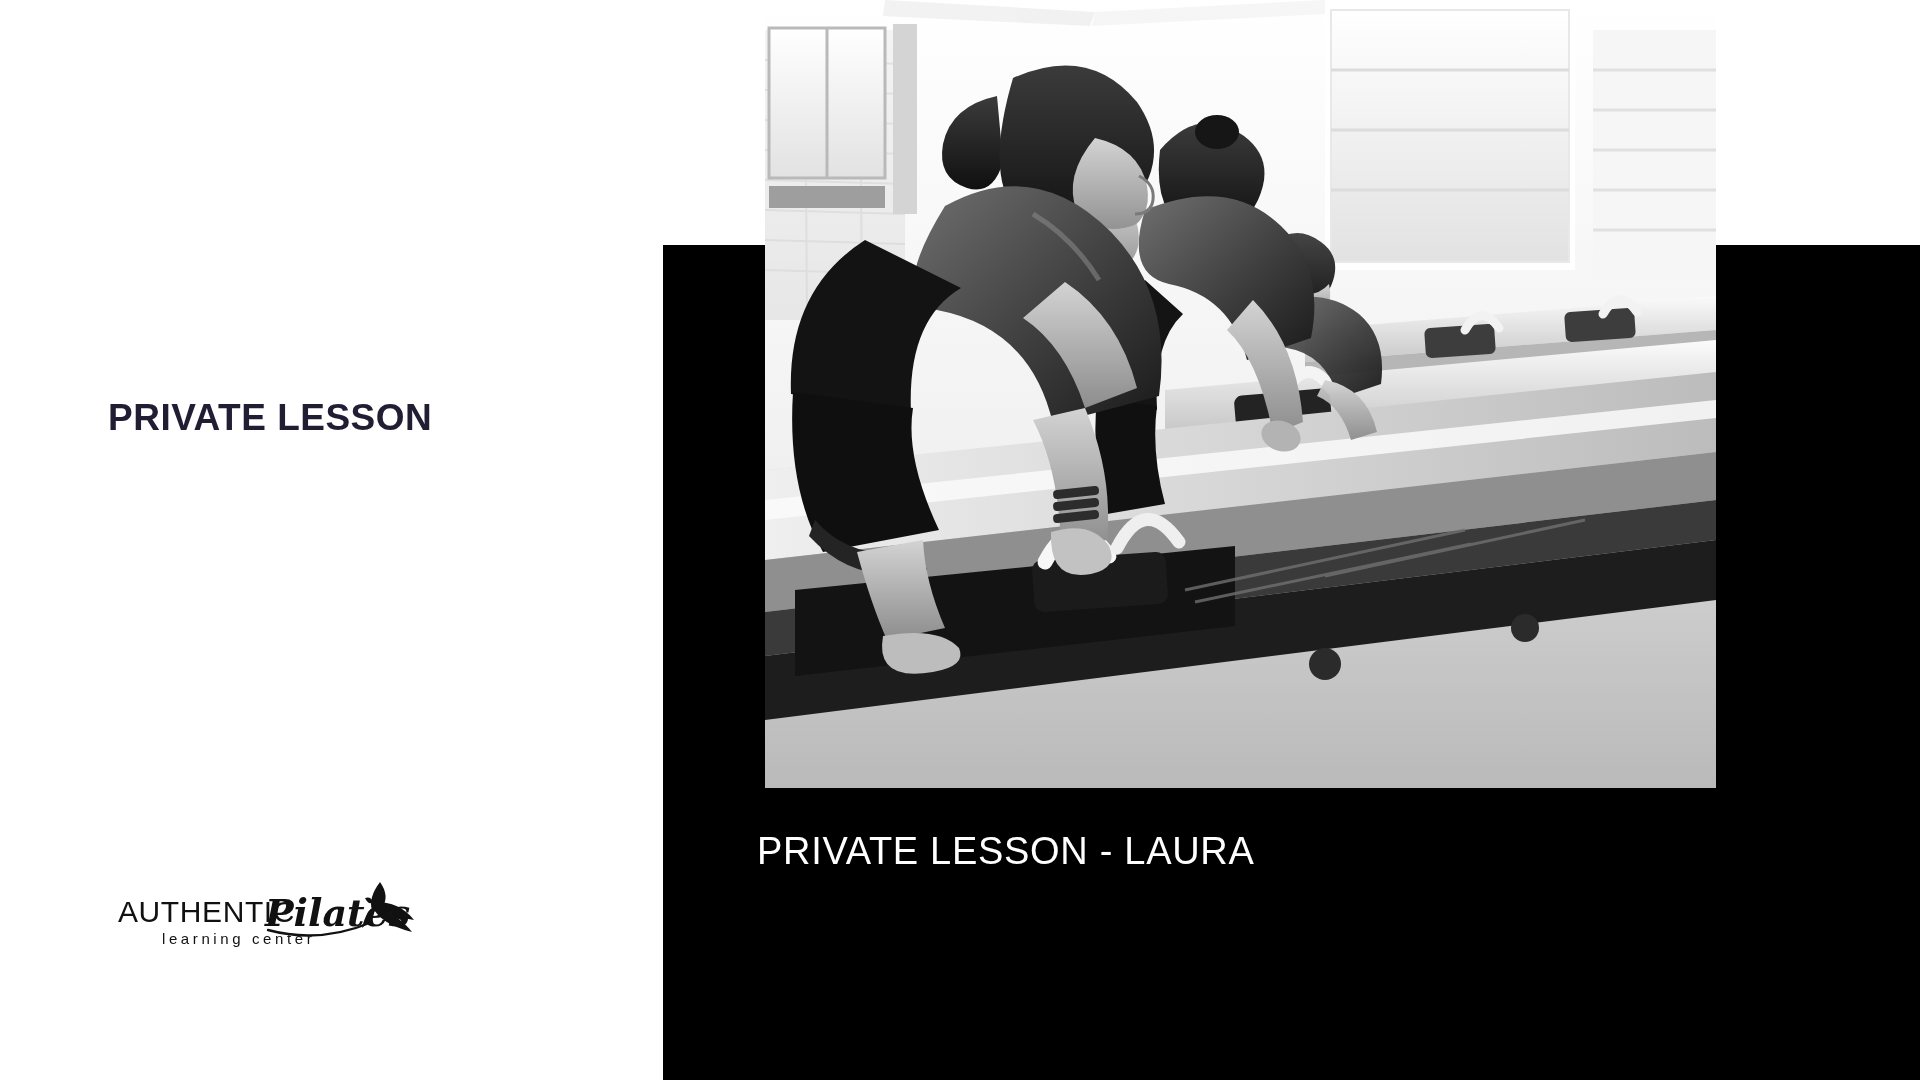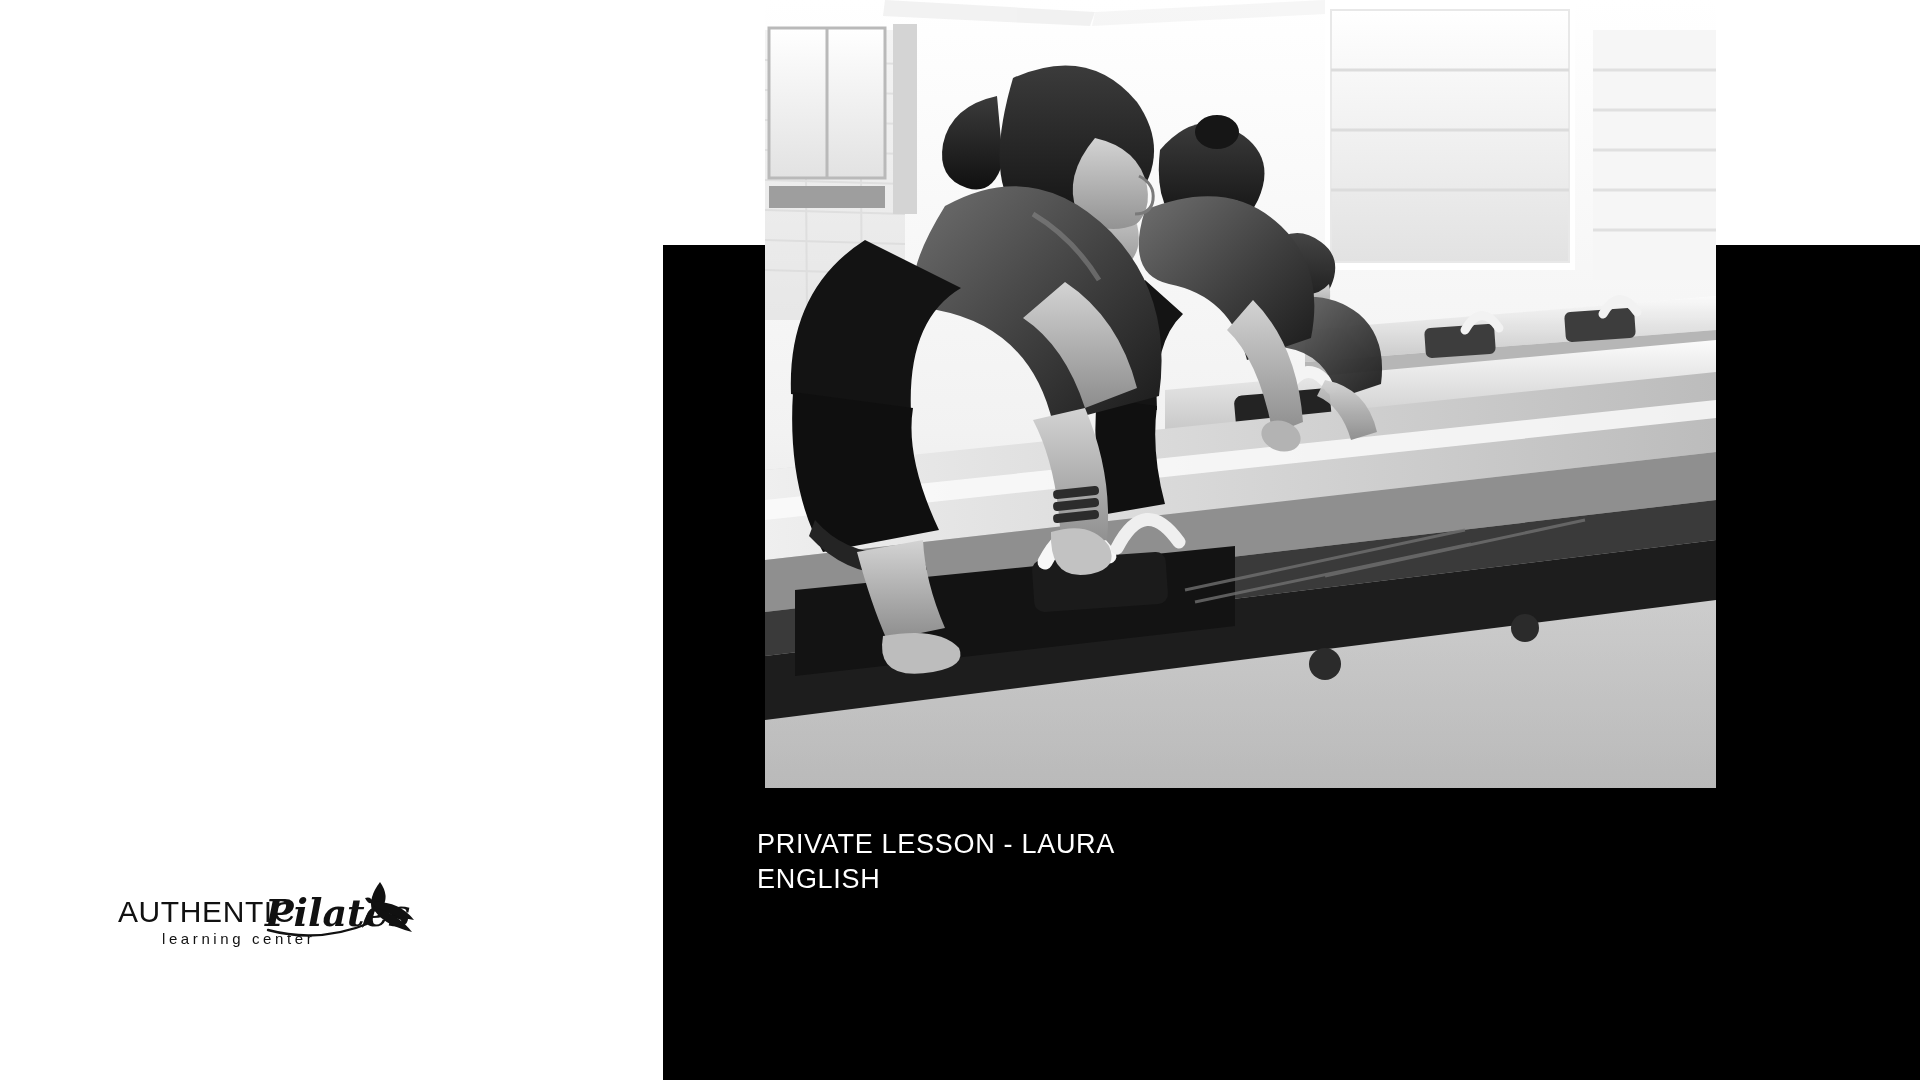--- a/index.html
+++ b/index.html
@@ -51,21 +51,21 @@
   }
   .logo svg{ display:block; width:100%; height:100%; }
 
   
   .caption{
     position:absolute;
     left:757px; top:827px;
     color:#ffffff;
   }
   .caption-line{
-    font-size:27px;
+    font-size:38px;
     font-weight:300;
     letter-spacing:.7px;
     line-height:1.29;
     color:#ffffff;
     white-space:nowrap;
   }
 </style>
 </head>
 <body>
 
@@ -264,20 +264,21 @@
       <path d="M92 552 q14 52 30 88 l58 -12 q-20 -46 -22 -88 Z" fill="url(#skinG)"></path>
 
       <path d="M118 636 q56 -10 76 12 q8 18 -26 24 q-58 10 -50 -36 Z" fill="#bdbdbd"></path>
     </g>
 
     <rect x="0" y="0" width="951" height="788" fill="none"></rect>
   </svg>
 </div>
 
 <div class="title-block">
+  <div class="title-line">PRIVATE LESSON</div>
 </div>
 
 <div class="logo">
   <svg viewBox="0 0 300 72" aria-hidden="true">
 
     <text x="0" y="46" font-family="'Liberation Sans', sans-serif" font-size="30" letter-spacing="0.6" fill="#111111" font-weight="400">AUTHENTIC</text>
 
     <text x="147" y="50" font-family="'DejaVu Serif', serif" font-size="38" font-style="italic" font-weight="700" fill="#111111">Pilates</text>
 
     <path d="M150 54 q52 14 104 -8" stroke="#111111" stroke-width="2.4" fill="none" stroke-linecap="round"></path>
@@ -289,14 +290,13 @@
       <path d="M247 22 q6 -2 8 4 q-4 4 -8 -4 Z"></path>
       <path d="M258 30 q-6 16 -14 22 q4 -18 14 -22 Z"></path>
     </g>
 
     <text x="44" y="68" font-family="'Liberation Sans', sans-serif" font-size="15" letter-spacing="3.6" fill="#111111" font-weight="400">learning center</text>
   </svg>
 </div>
 
 <div class="caption">
   <div class="caption-line">PRIVATE LESSON - LAURA</div>
-  <div class="caption-line">ENGLISH</div>
 </div>
 
 </body></html>

